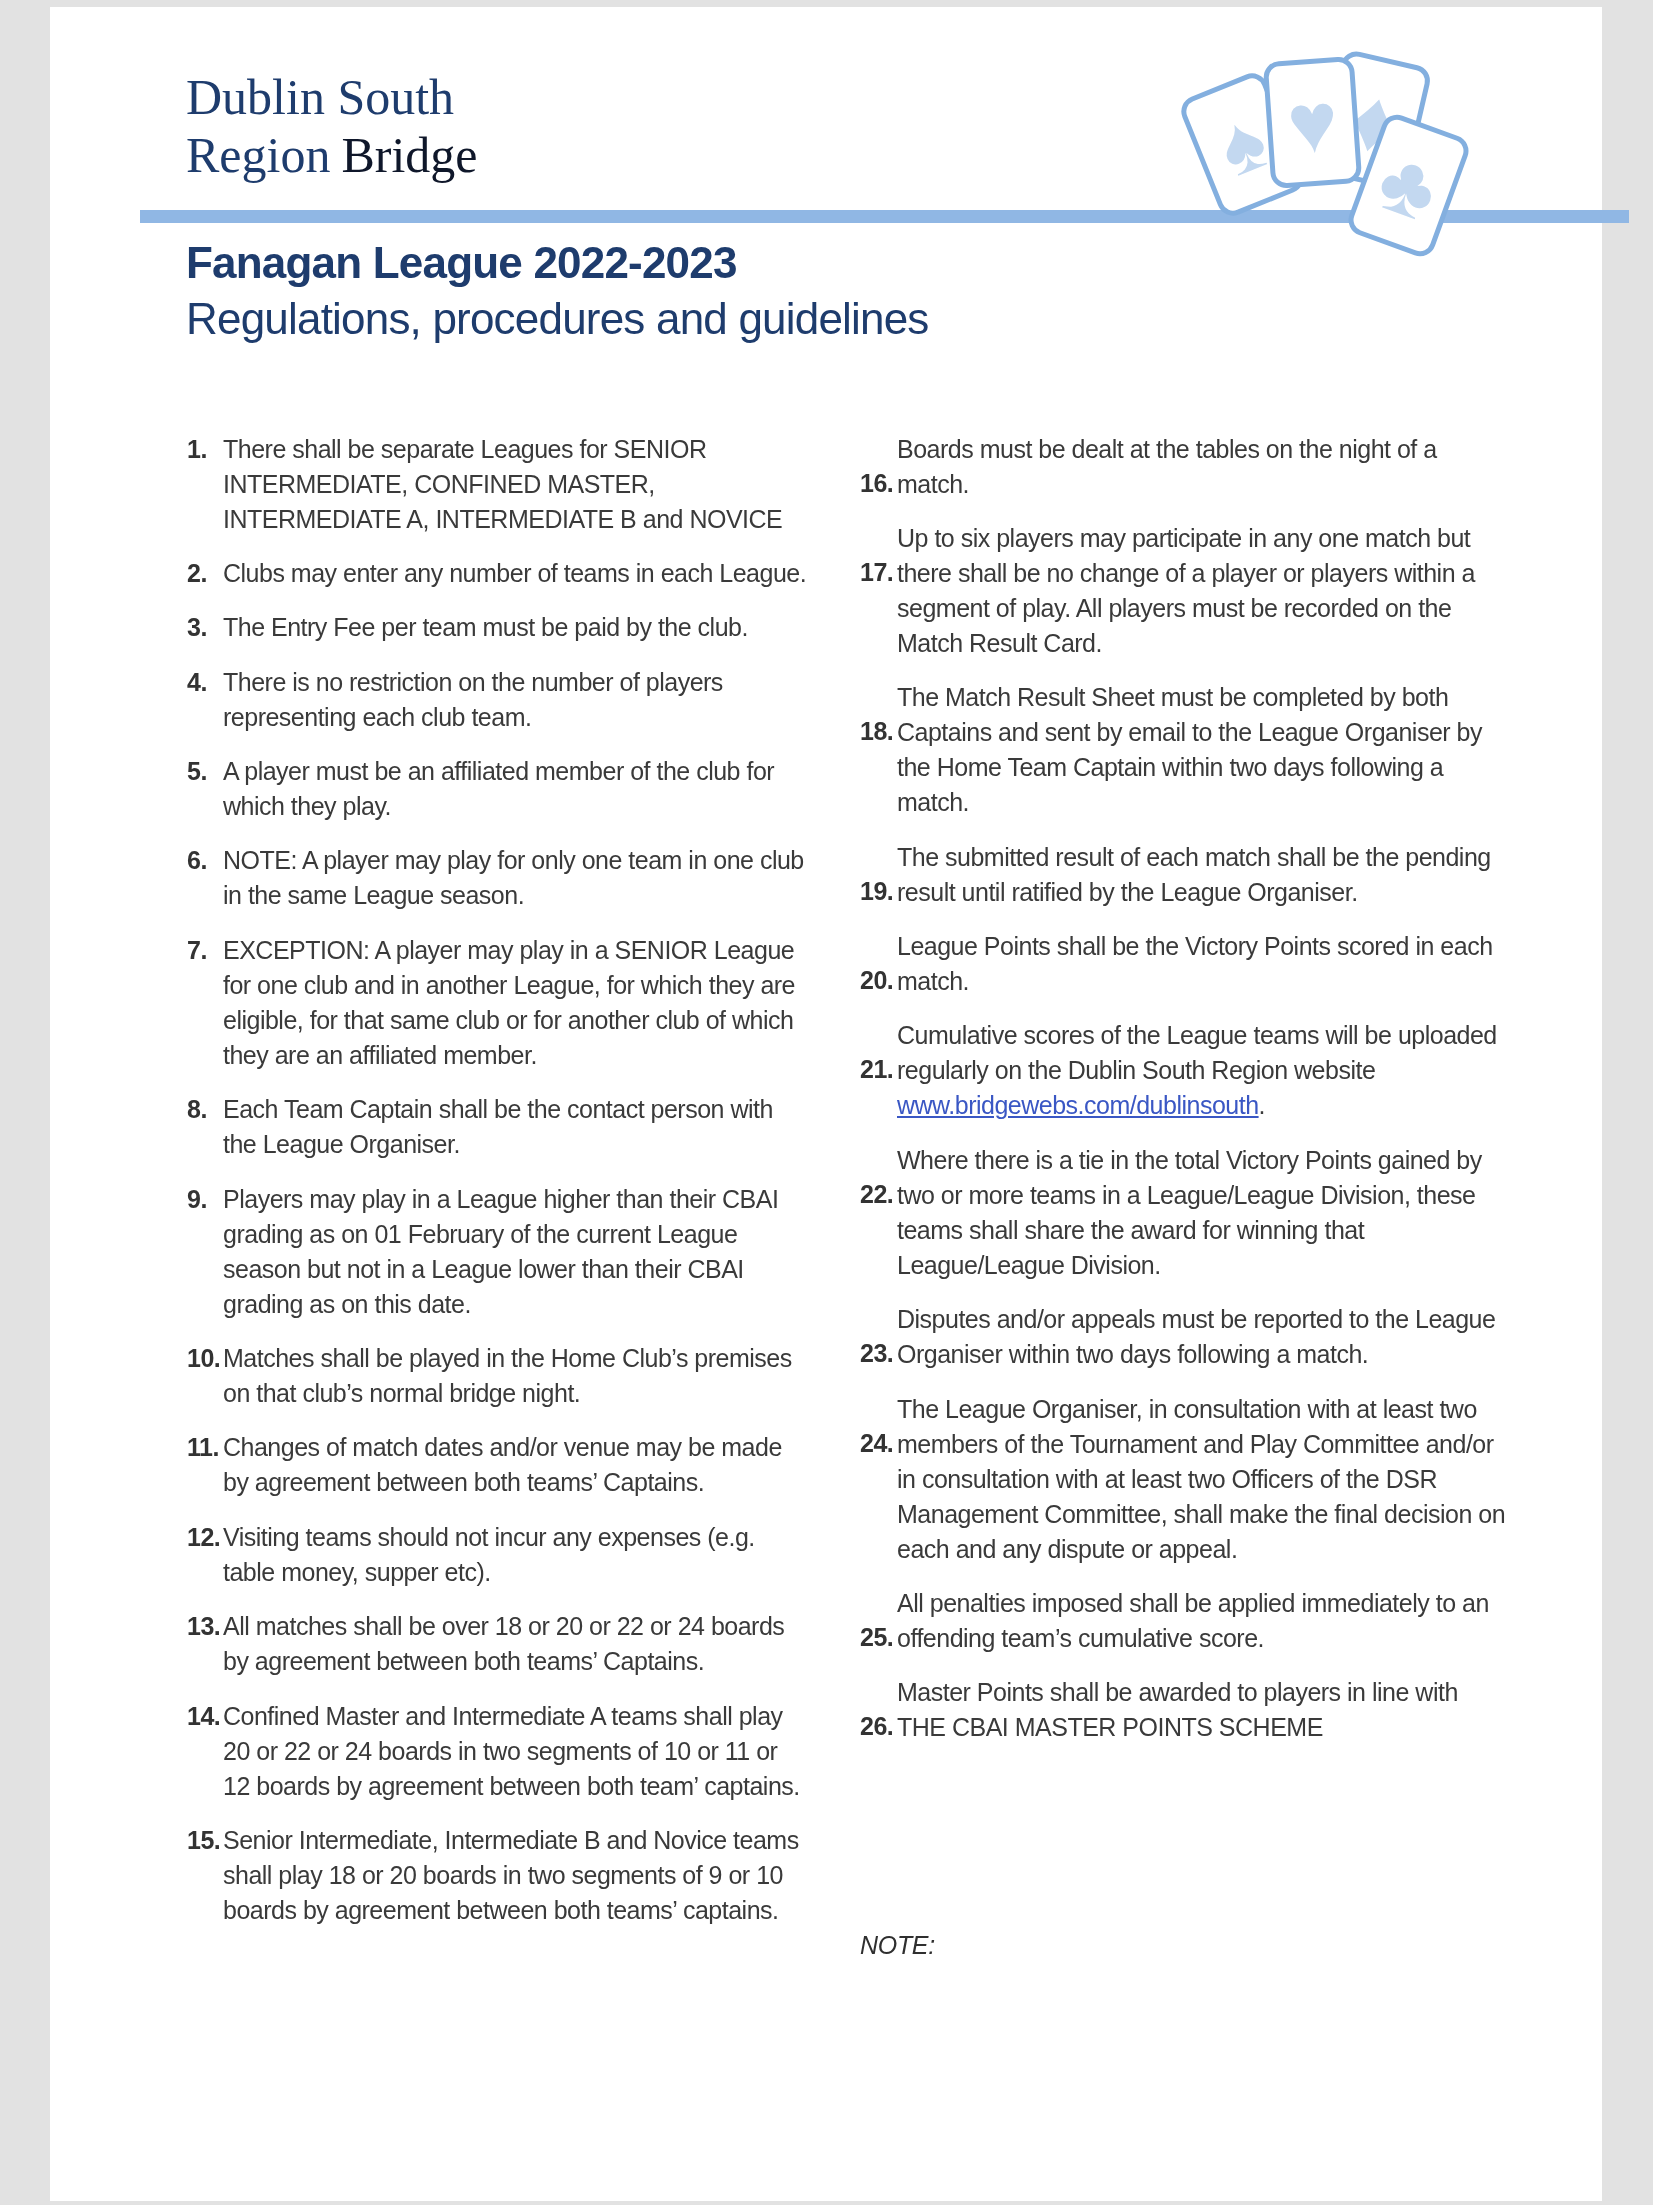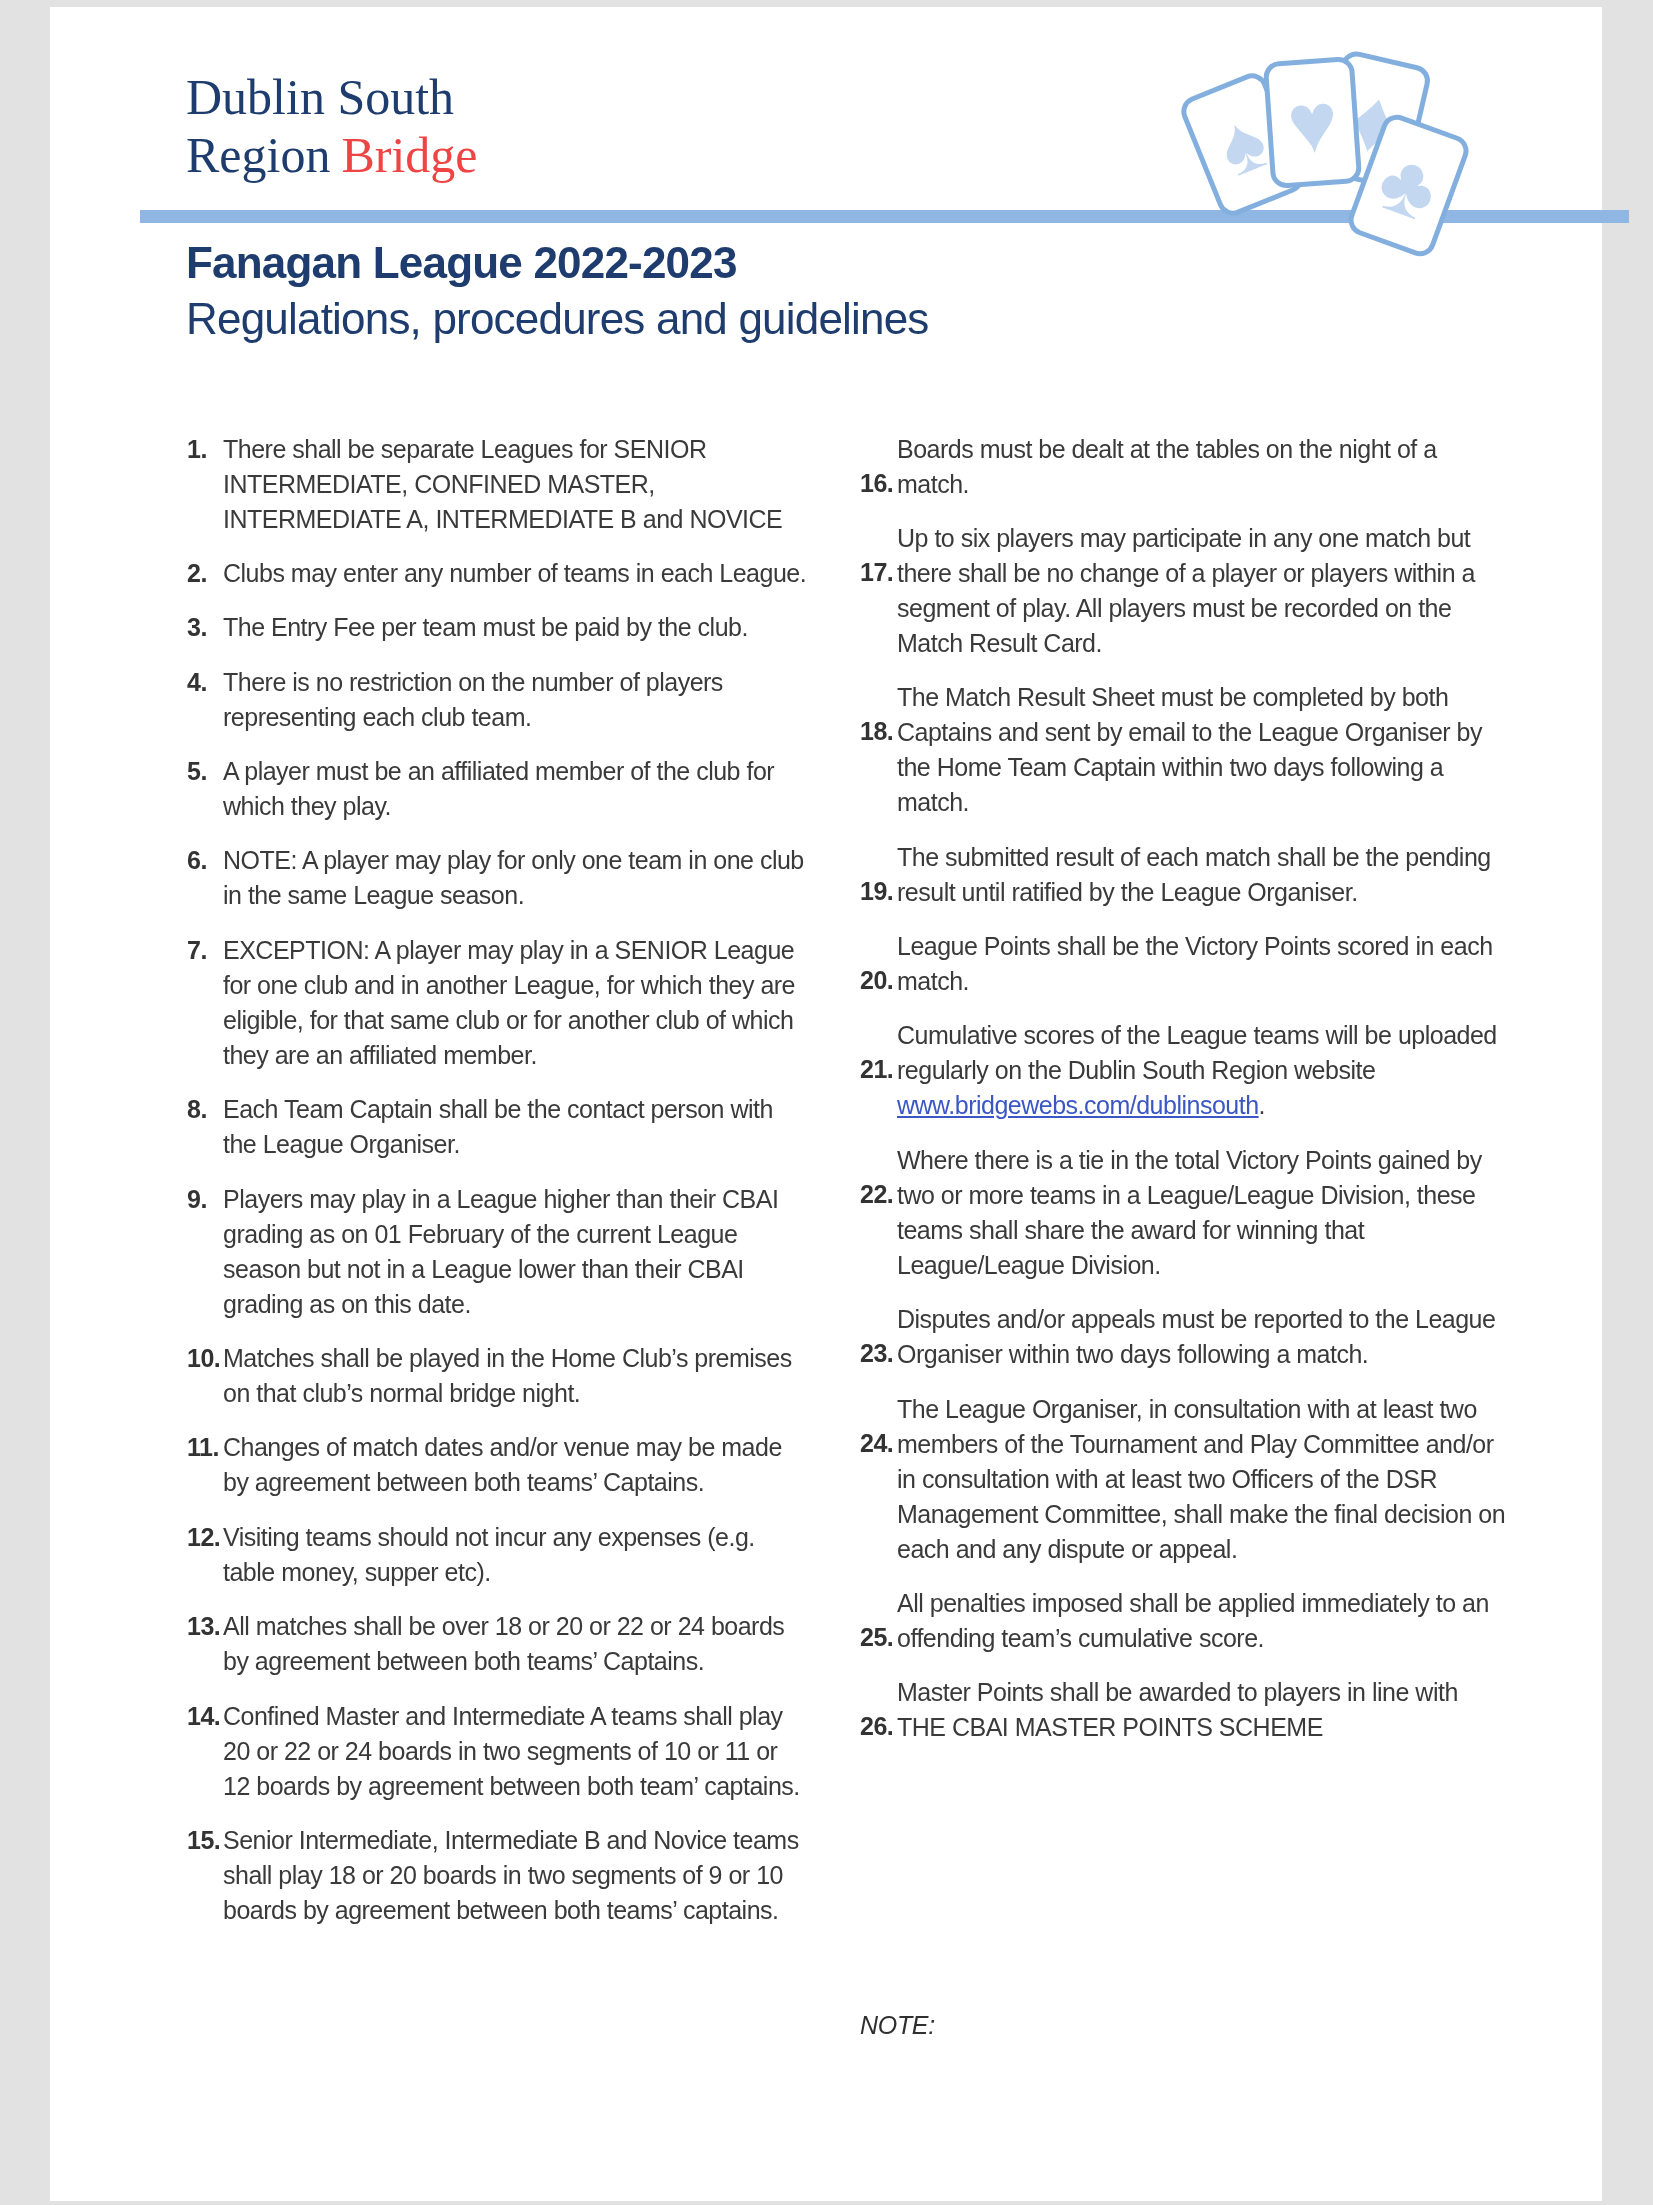--- a/index.html
+++ b/index.html
@@ -13,21 +13,21 @@
     position:absolute;left:50px;top:6.5px;width:1552px;height:2194px;
     background:#ffffff;
   }
   
   .brand{
     position:absolute;left:136px;top:61px;
     font-family:"Liberation Serif","DejaVu Serif",serif;
     font-weight:normal;font-size:50px;line-height:58px;
     color:#1e3c6d;letter-spacing:0px;
   }
-  .brand .lite{color:#ef4444;margin-left:0.22em;margin-top:48px;}
+  .brand .lite{color:#0f172a;margin-left:0.22em;margin-top:48px;}
   .rule-bar{
     position:absolute;left:90px;top:203px;width:1489px;height:13px;
     background:#90b7e4;z-index:1;
   }
   
   .card{
     position:absolute;width:81px;height:117px;background:#ffffff;
     border:5.7px solid #83afdf;border-radius:16px;
     display:flex;align-items:center;justify-content:center;
   }
@@ -56,21 +56,21 @@
   }
   #col-left {left:137px; width:623px;}
   #col-right{left:810px;width:646px;}
   .item{display:flex;margin-bottom:19.4px;}
   .item .num{flex:0 0 36px;font-weight:bold;color:#333333;}
   #col-right .item .num{flex:0 0 37px;margin-top:34px;}
   .item .txt{flex:1;}
   a.link{color:#3a57c4;text-decoration:underline;cursor:pointer;}
   
   .note{
-    position:absolute;left:810px;top:2000px;width:743px;
+    position:absolute;left:810px;top:1920px;width:743px;
     font-size:25px;line-height:36px;font-style:italic;color:#2f2f2f;
     letter-spacing:-0.3px;
   }
 </style>
 </head>
 <body>
 
 <div class="page">
 
   <div class="brand">

